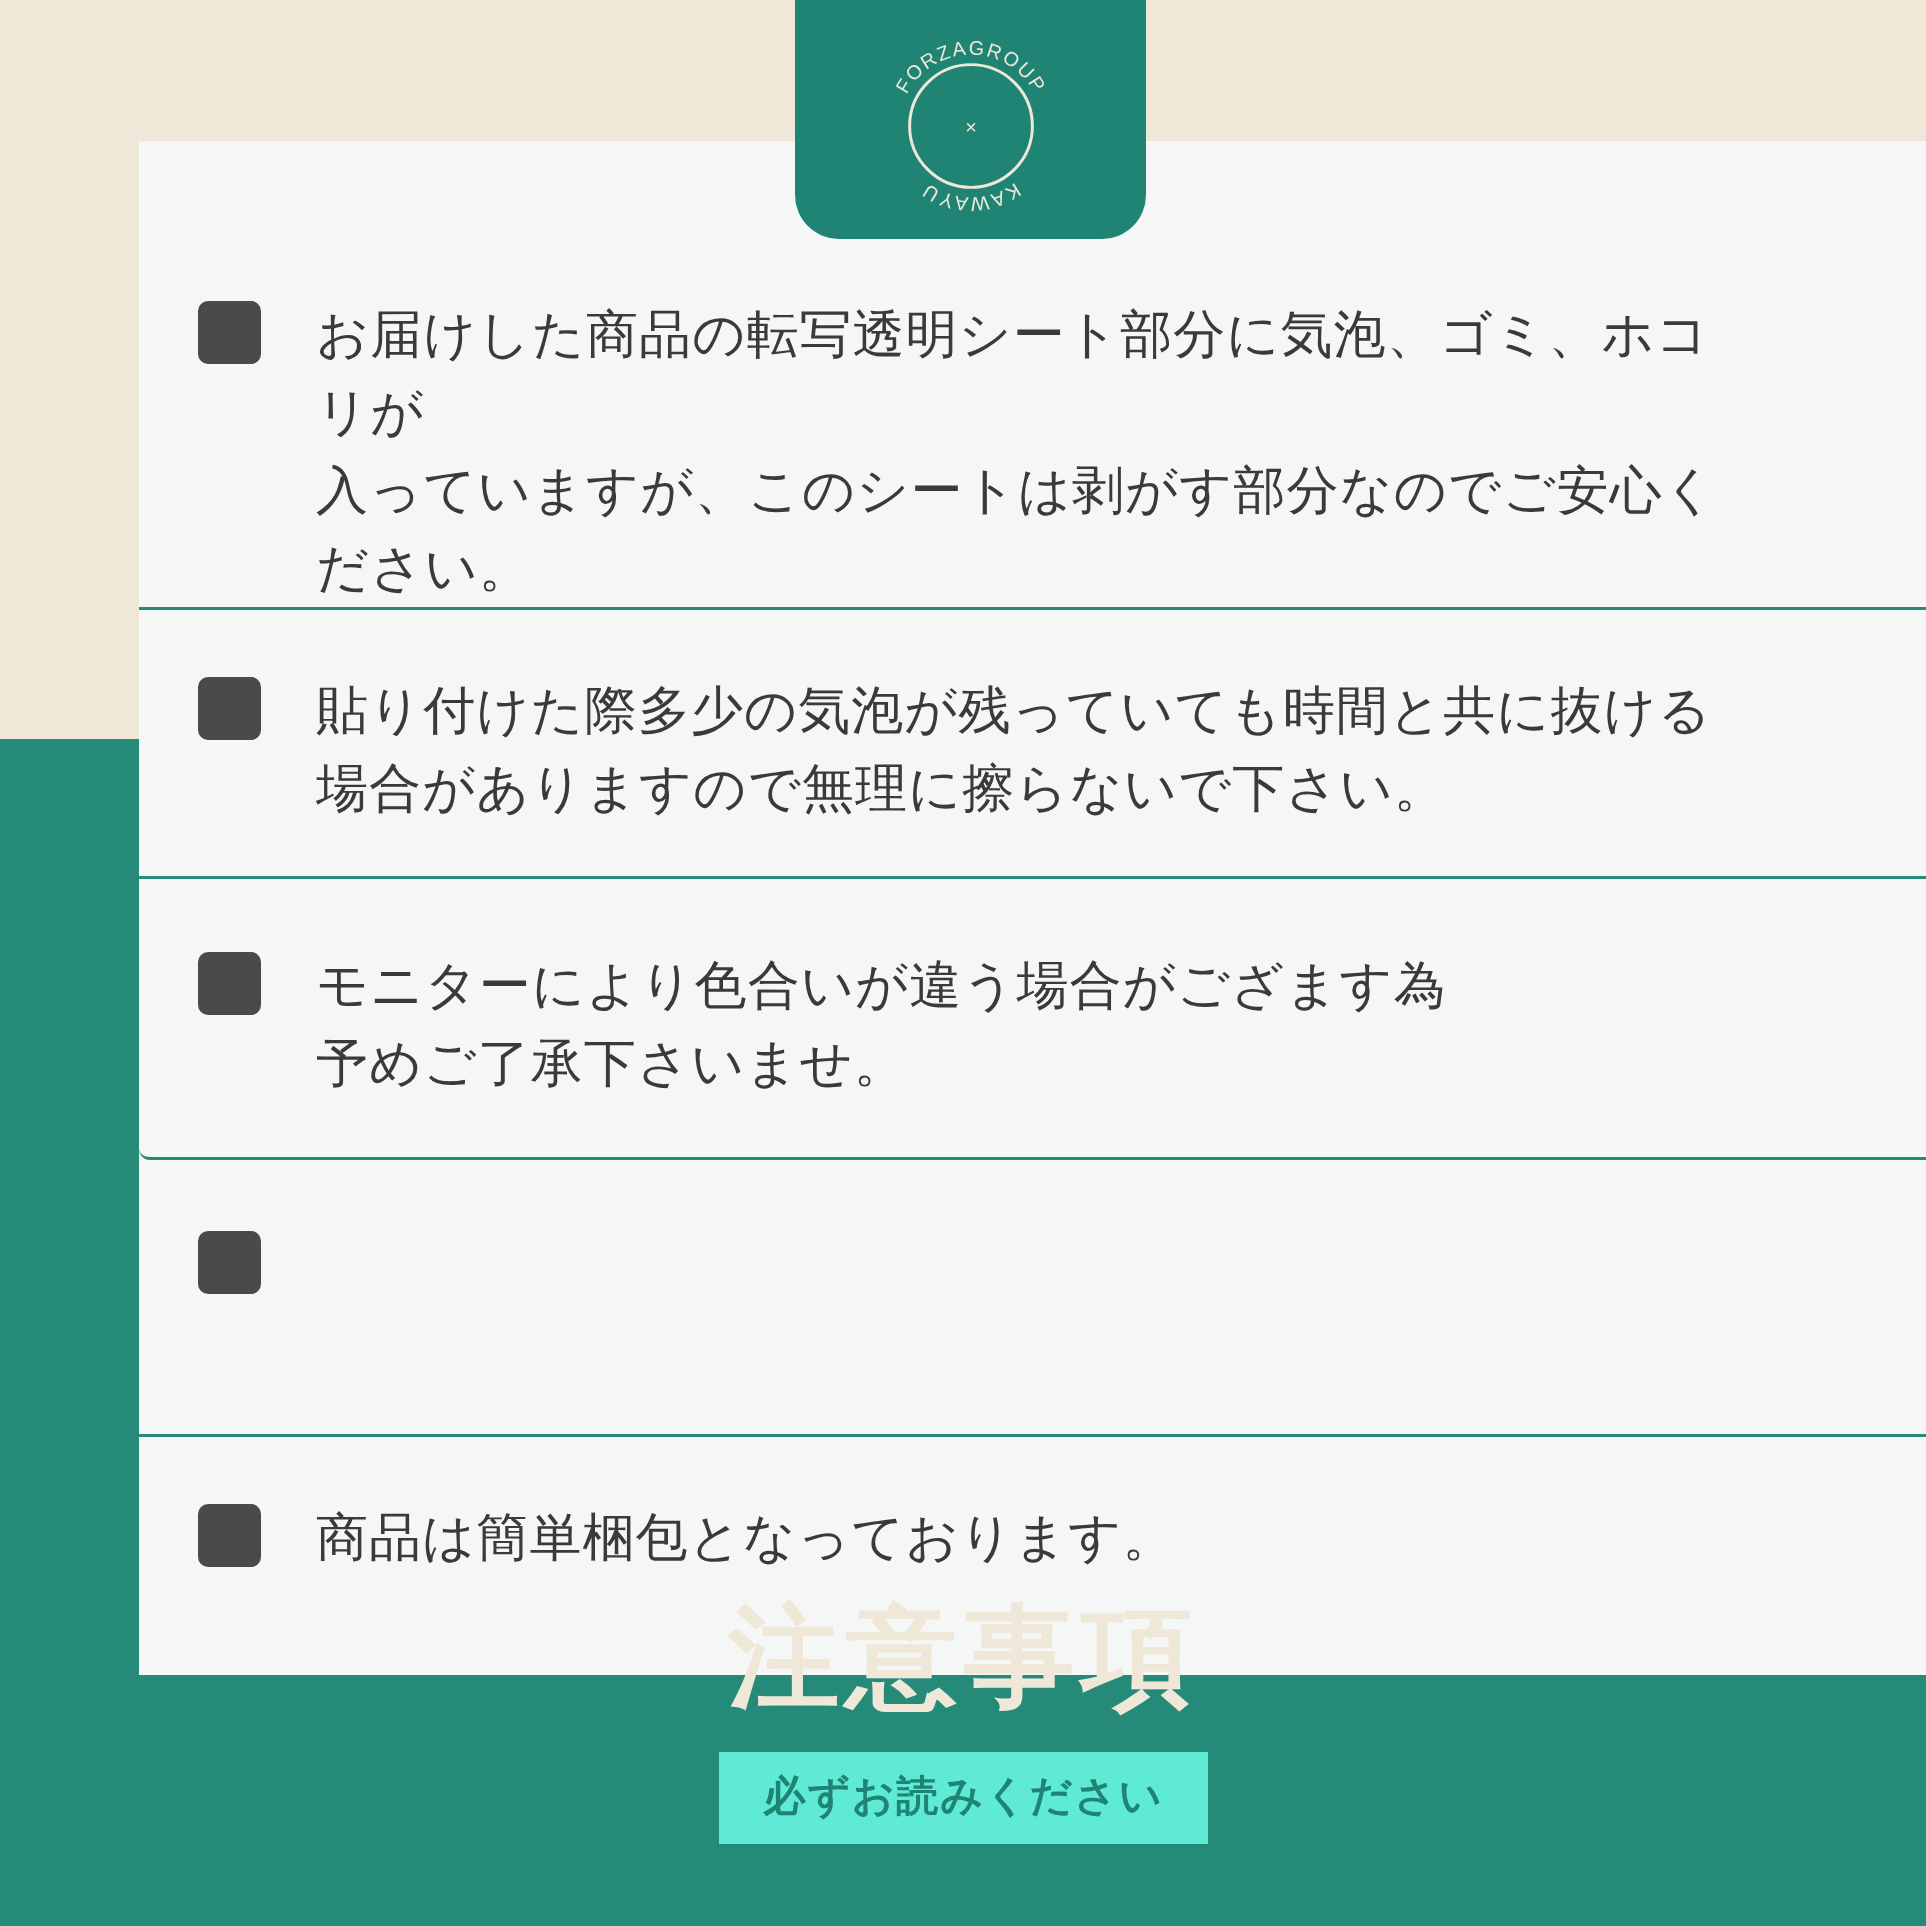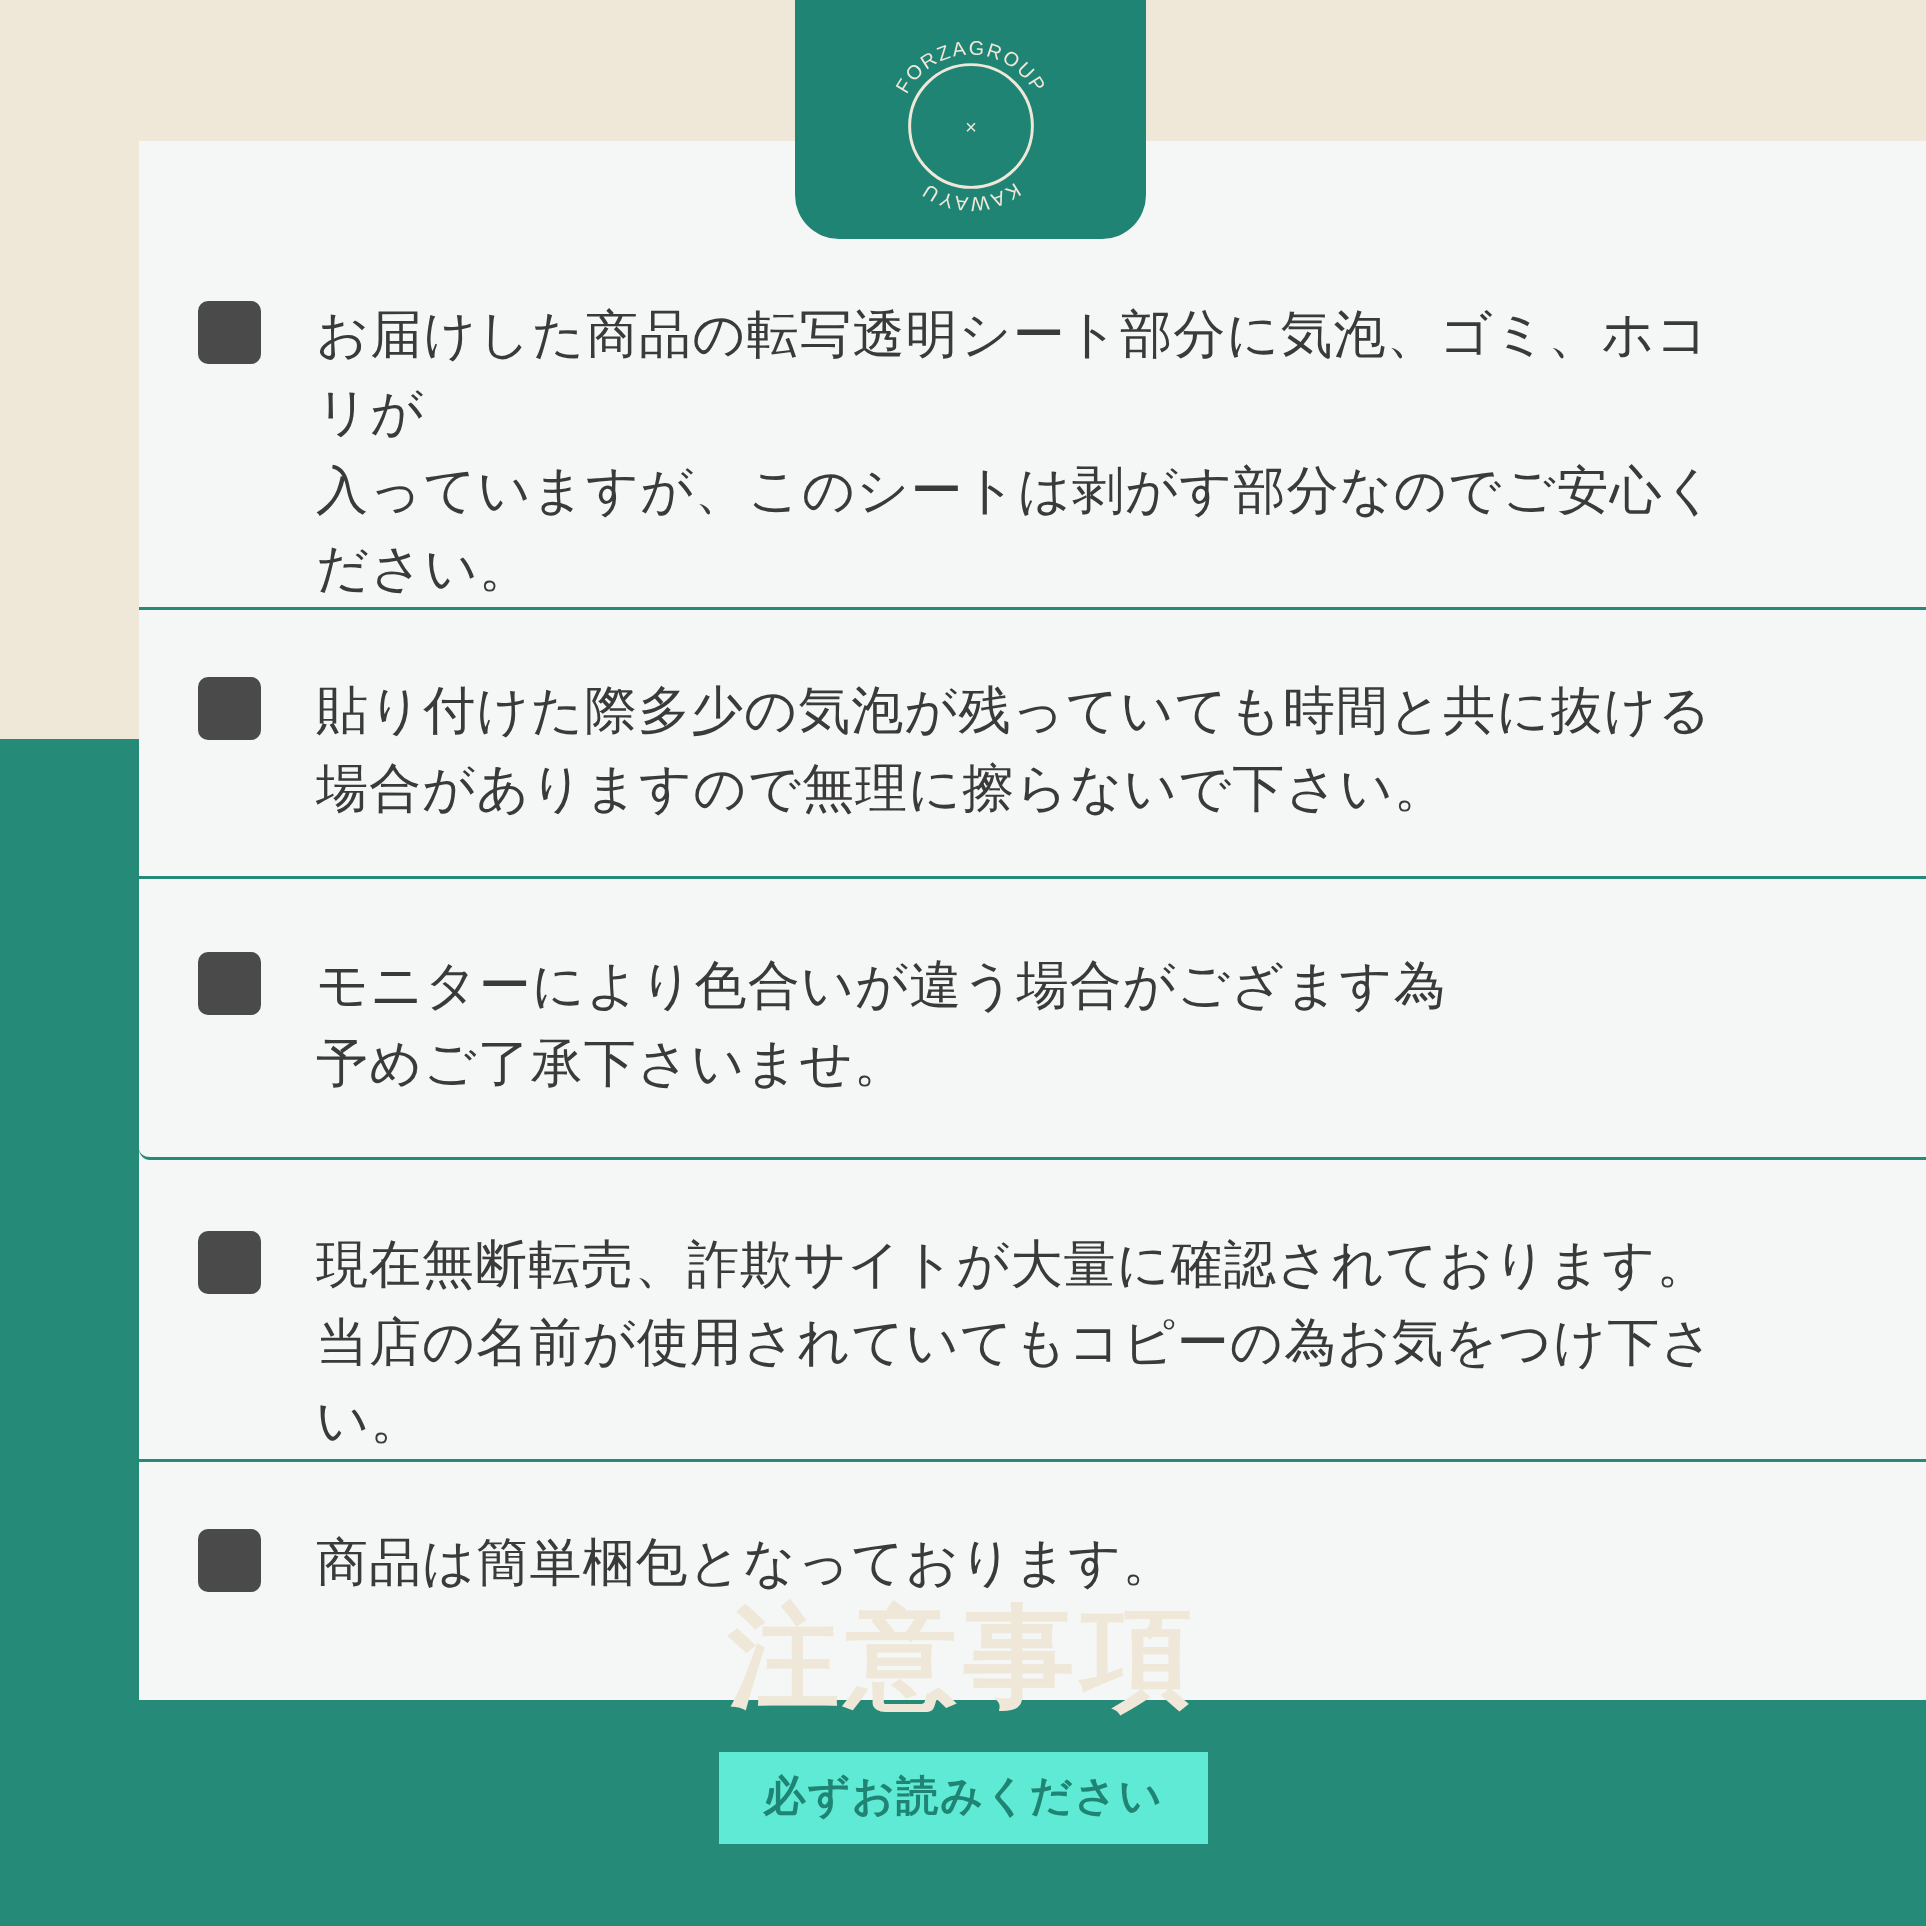--- a/index.html
+++ b/index.html
@@ -165,22 +165,20 @@
   </div>
 
   <div class="note-row row-3">
     <span class="bullet"></span>
     <div class="note-text">モニターにより色合いが違う場合がござます為
 予めご了承下さいませ。</div>
   </div>
 
   <div class="note-row row-4">
     <span class="bullet"></span>
-    <div class="note-text">現在無断転売、詐欺サイトが大量に確認されております。
-当店の名前が使用されていてもコピーの為お気をつけ下さい。</div>
   </div>
 
   <div class="note-row row-5">
     <span class="bullet"></span>
     <div class="note-text">商品は簡単梱包となっております。</div>
   </div>
 
 </div>
 
 <div class="footer">

